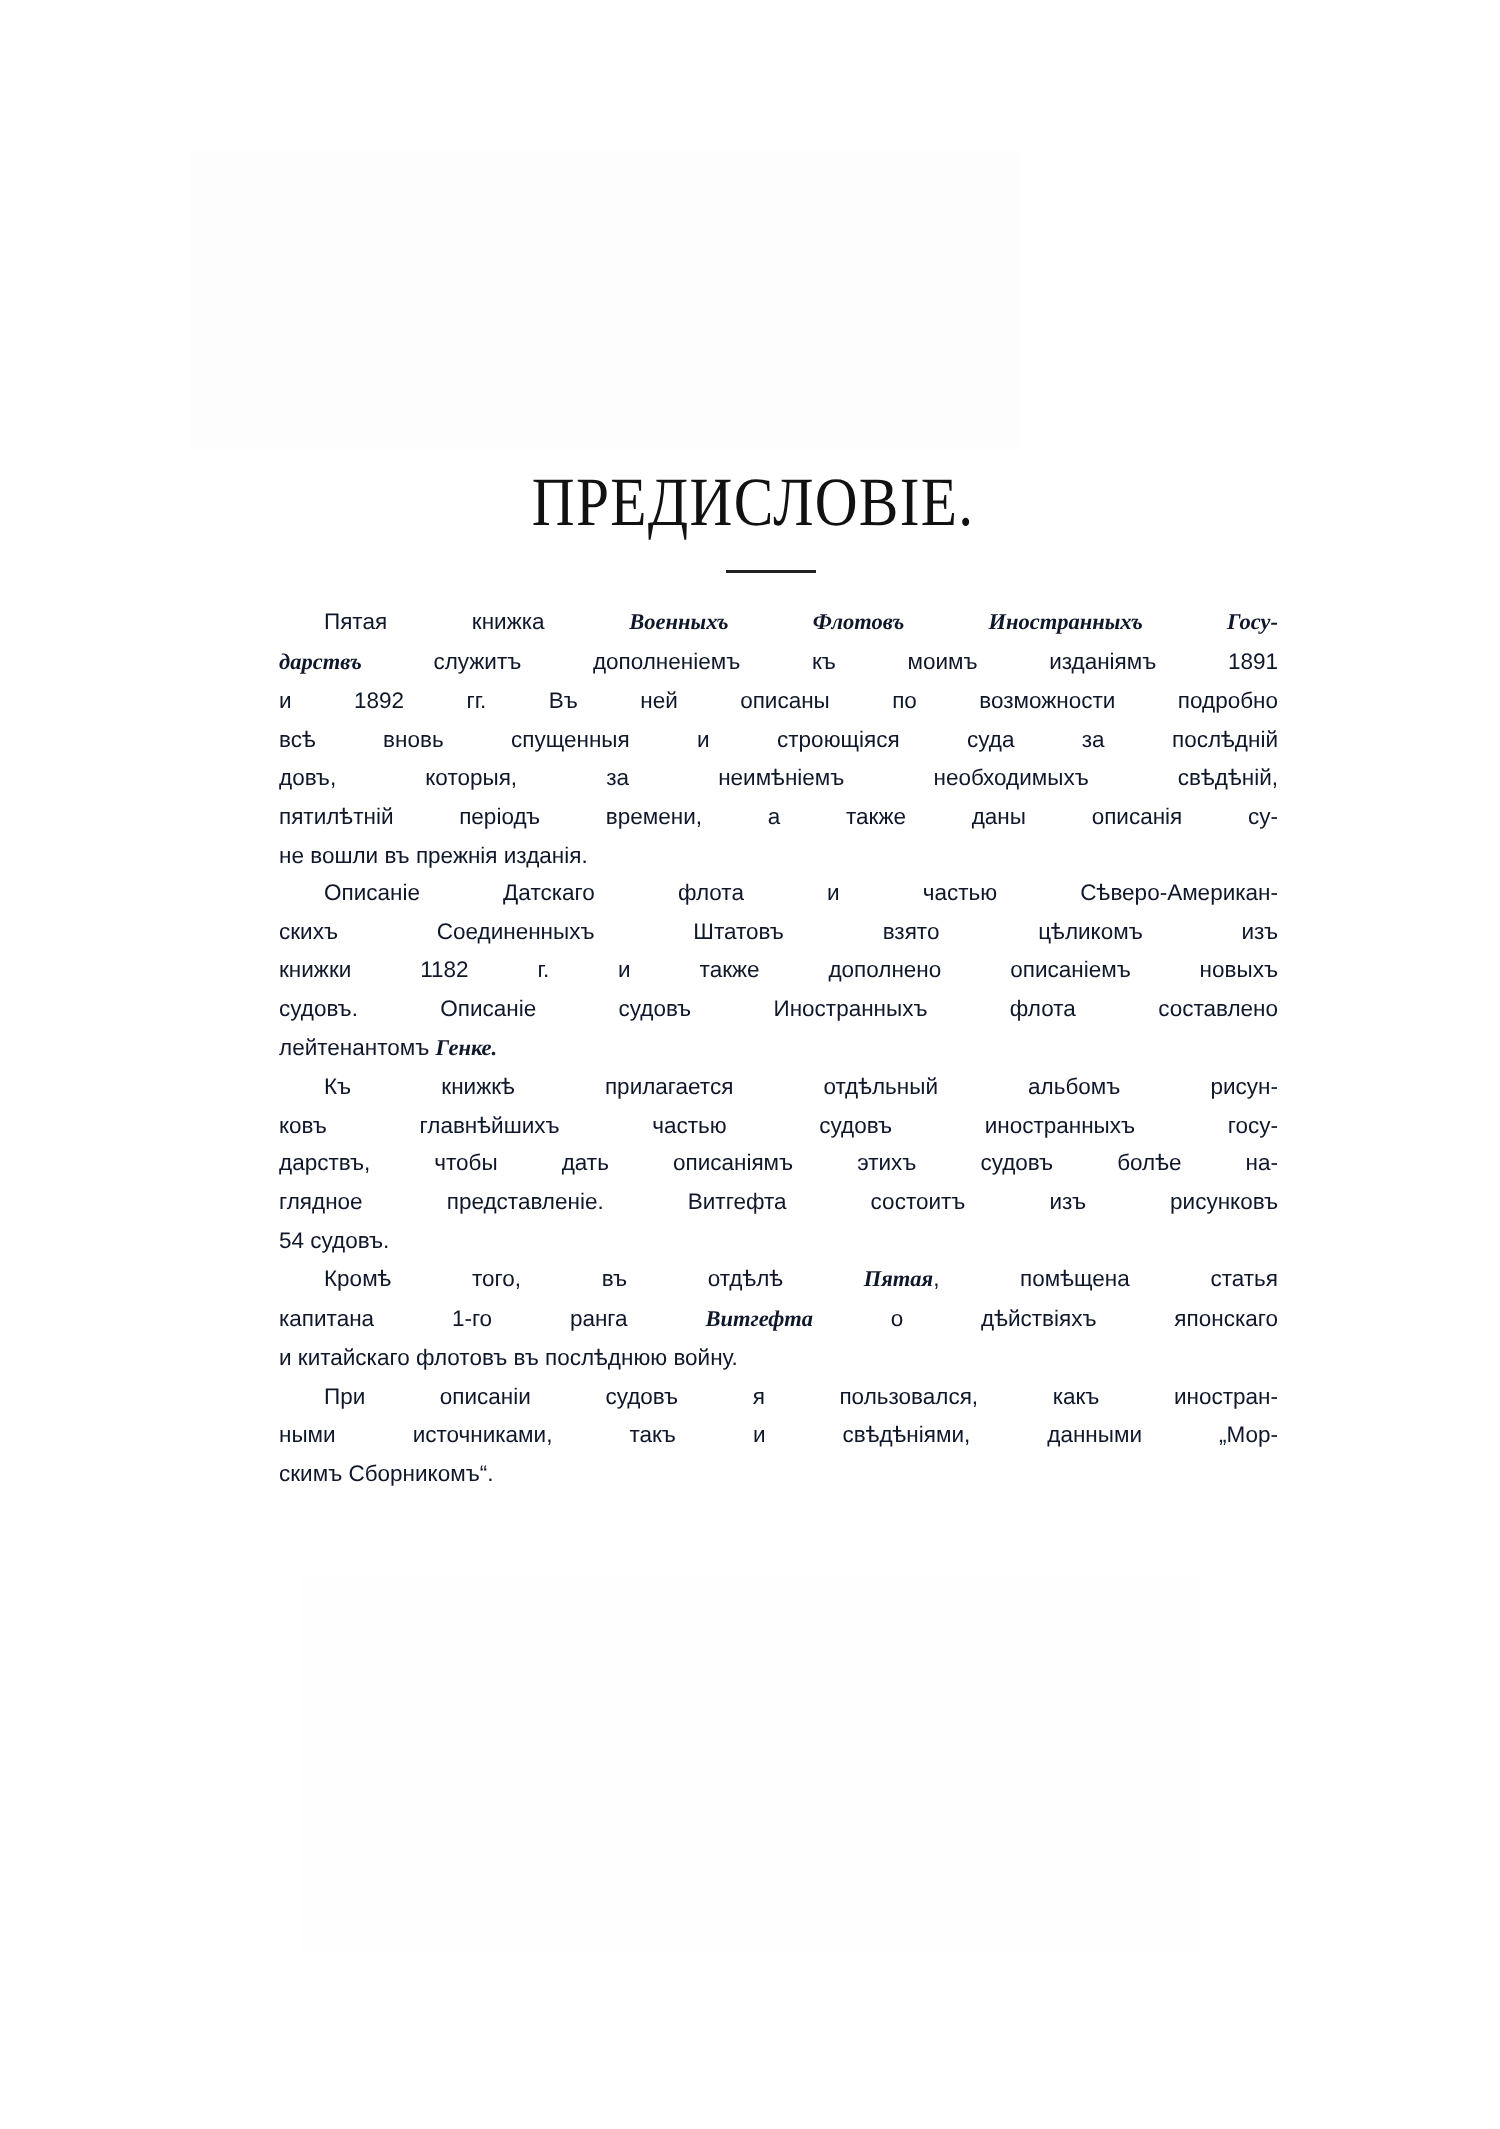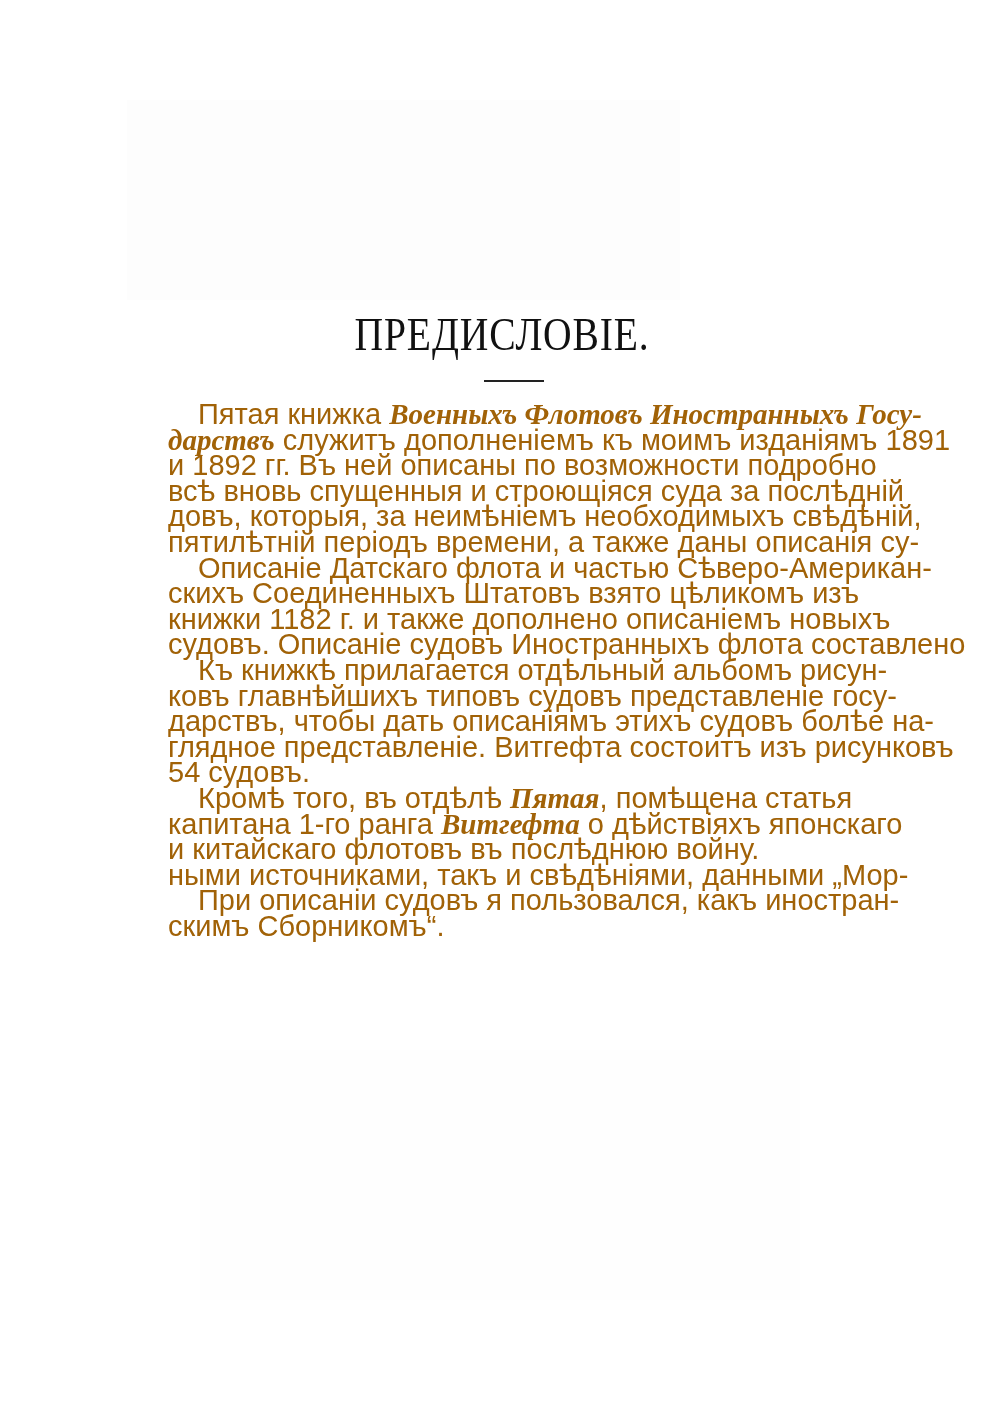--- a/index.html
+++ b/index.html
@@ -44,27 +44,27 @@
     .rule {
       position: absolute;
       left: 484px;
       top: 380px;
       width: 60px;
       height: 2px;
       background: #222222;
     }
     .body-text {
       position: absolute;
-      left: 168px;
+      left: 186px;
       top: 402px;
       width: 666px;
       font-family: "Liberation Sans", "DejaVu Sans", sans-serif;
-      font-size: 29px;
+      font-size: 15px;
       line-height: 25.6px;
-      color: #a16207;
+      color: #0f172a;
     }
     .para {
       margin: 0;
       text-align: justify;
       text-align-last: auto;
     }
     .line {
       display: block;
       text-align: justify;
       text-align-last: justify;
@@ -97,38 +97,40 @@
   <div class="rule"></div>
 
   <div class="body-text" id="body-text">
       <div class="para">
         <span class="line indent">Пятая книжка <span class="it">Военныхъ Флотовъ Иностранныхъ Госу-</span></span>
         <span class="line"><span class="it">дарствъ</span> служитъ дополненіемъ къ моимъ изданіямъ 1891</span>
         <span class="line">и 1892 гг. Въ ней описаны по возможности подробно</span>
         <span class="line">всѣ вновь спущенныя и строющіяся суда за послѣдній</span>
         <span class="line">довъ, которыя, за неимѣніемъ необходимыхъ свѣдѣній,</span>
         <span class="line">пятилѣтній періодъ времени, а также даны описанія су-</span>
+        <span class="line last">не вошли въ прежнія изданія.</span>
       </div>
       <div class="para">
         <span class="line indent">Описаніе Датскаго флота и частью Сѣверо-Американ-</span>
         <span class="line">скихъ Соединенныхъ Штатовъ взято цѣликомъ изъ</span>
         <span class="line">книжки 1182 г. и также дополнено описаніемъ новыхъ</span>
         <span class="line">судовъ. Описаніе судовъ Иностранныхъ флота составлено</span>
+        <span class="line last">лейтенантомъ <span class="it">Генке.</span></span>
       </div>
       <div class="para">
         <span class="line indent">Къ книжкѣ прилагается отдѣльный альбомъ рисун-</span>
-        <span class="line">ковъ главнѣйшихъ типовъ судовъ представленіе госу-</span>
+        <span class="line">ковъ главнѣйшихъ частью судовъ иностранныхъ госу-</span>
         <span class="line">дарствъ, чтобы дать описаніямъ этихъ судовъ болѣе на-</span>
         <span class="line">глядное представленіе. Витгефта состоитъ изъ рисунковъ</span>
         <span class="line last">54 судовъ.</span>
       </div>
       <div class="para">
         <span class="line indent">Кромѣ того, въ отдѣлѣ <span class="it">Пятая</span>, помѣщена статья</span>
         <span class="line">капитана 1-го ранга <span class="it">Витгефта</span> о дѣйствіяхъ японскаго</span>
         <span class="line last">и китайскаго флотовъ въ послѣднюю войну.</span>
       </div>
       <div class="para">
+        <span class="line indent">При описаніи судовъ я пользовался, какъ иностран-</span>
         <span class="line">ными источниками, такъ и свѣдѣніями, данными „Мор-</span>
-        <span class="line indent">При описаніи судовъ я пользовался, какъ иностран-</span>
         <span class="line last">скимъ Сборникомъ“.</span>
       </div>
     </div>
 </div>
 
 </body></html>

